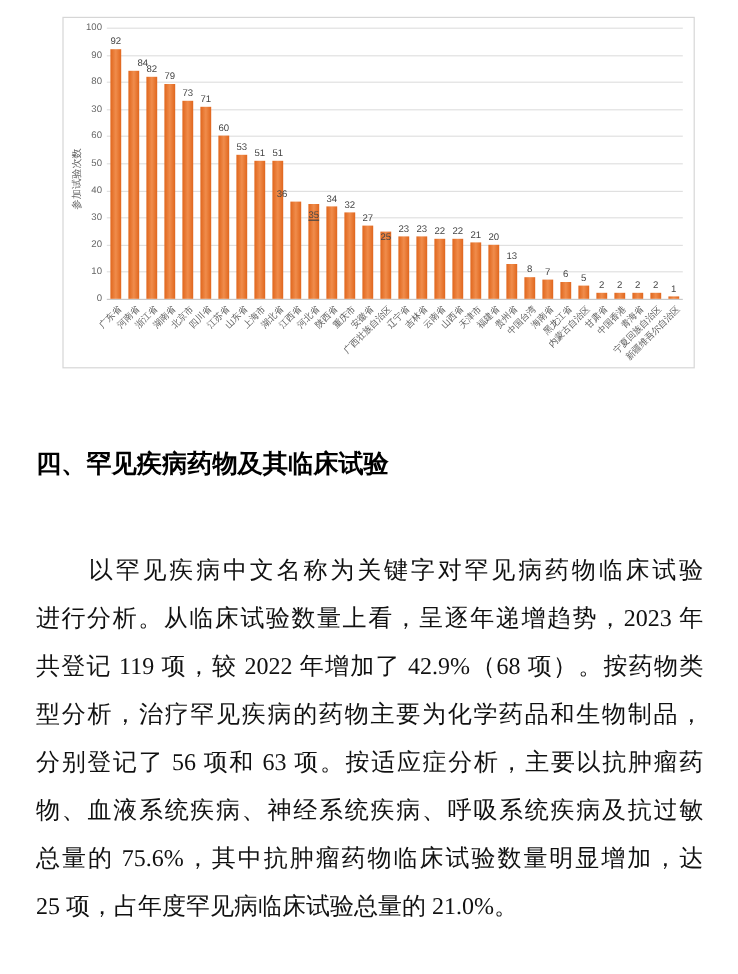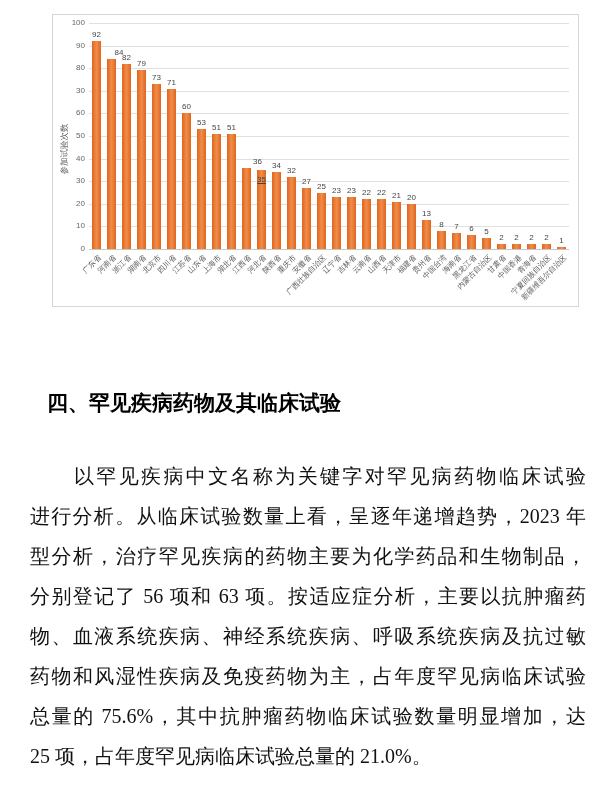--- a/index.html
+++ b/index.html
@@ -32,21 +32,21 @@
     position:absolute; top:230px; white-space:nowrap; font-size:7.5px; color:#595959;
     transform:rotate(-45deg); transform-origin:100% 0;
   }
 
   
   .caption {
     position:absolute; left:0; top:326px; width:100%; text-align:center;
     font-size:16px; font-weight:bold; color:#000; letter-spacing:0.5px;
   }
   .heading {
-    position:absolute; left:30px; top:372px; margin:17px;
+    position:absolute; left:30px; top:372px; margin:0;
     font-family:"Liberation Sans","DejaVu Sans",sans-serif;
     font-size:21px; font-weight:bold; color:#000;
   }
   .body-text { position:absolute; left:30px; top:456px; width:556px; font-size:20px; color:#111; }
   .line { height:40px; line-height:40px; text-align:justify; text-align-last:justify; }
   .line.indent { text-indent:44px; }
   .line.last { text-align-last:left; }
 </style>
 </head>
 <body>
@@ -94,31 +94,31 @@
         <div class="bar-label" style="left: 69.5px; bottom: 162.46px;">71</div>
         <div class="bar" style="left: 93px; height: 135.6px;"></div>
         <div class="bar-label" style="left: 84.5px; bottom: 137.6px;">60</div>
         <div class="bar" style="left: 108px; height: 119.78px;"></div>
         <div class="bar-label" style="left: 99.5px; bottom: 121.78px;">53</div>
         <div class="bar" style="left: 123px; height: 115.26px;"></div>
         <div class="bar-label" style="left: 114.5px; bottom: 117.26px;">51</div>
         <div class="bar" style="left: 138px; height: 115.26px;"></div>
         <div class="bar-label" style="left: 129.5px; bottom: 117.26px;">51</div>
         <div class="bar" style="left: 153px; height: 81.36px;"></div>
-        <div class="bar-label" style="left: 147px; bottom: 83.36px; text-align: right;">36</div>
+        <div class="bar-label" style="left: 133px; bottom: 83.36px;">36</div>
         <div class="bar" style="left: 168px; height: 79.1px;"></div>
         <div class="bar-label" style="left: 159.5px; bottom: 65px; text-decoration: underline;">35</div>
         <div class="bar" style="left: 183px; height: 76.84px;"></div>
         <div class="bar-label" style="left: 174.5px; bottom: 78.84px;">34</div>
         <div class="bar" style="left: 198px; height: 72.32px;"></div>
         <div class="bar-label" style="left: 189.5px; bottom: 74.32px;">32</div>
         <div class="bar" style="left: 213px; height: 61.02px;"></div>
         <div class="bar-label" style="left: 204.5px; bottom: 63.02px;">27</div>
         <div class="bar" style="left: 228px; height: 56.5px;"></div>
-        <div class="bar-label" style="left: 219.5px; bottom: 58px;">25</div>
+        <div class="bar-label" style="left: 219.5px; bottom: 47px;">25</div>
         <div class="bar" style="left: 243px; height: 51.98px;"></div>
         <div class="bar-label" style="left: 234.5px; bottom: 53.98px;">23</div>
         <div class="bar" style="left: 258px; height: 51.98px;"></div>
         <div class="bar-label" style="left: 249.5px; bottom: 53.98px;">23</div>
         <div class="bar" style="left: 273px; height: 49.72px;"></div>
         <div class="bar-label" style="left: 264.5px; bottom: 51.72px;">22</div>
         <div class="bar" style="left: 288px; height: 49.72px;"></div>
         <div class="bar-label" style="left: 279.5px; bottom: 51.72px;">22</div>
         <div class="bar" style="left: 303px; height: 47.46px;"></div>
         <div class="bar-label" style="left: 294.5px; bottom: 49.46px;">21</div>
@@ -180,21 +180,21 @@
         <div class="xlab" style="right: 7.5px;">新疆维吾尔自治区</div>
       </div>
   </div>
 
 
   <h2 class="heading">四、罕见疾病药物及其临床试验</h2>
 
   <div class="body-text">
     <div class="line indent">以罕见疾病中文名称为关键字对罕见病药物临床试验</div>
     <div class="line">进行分析。从临床试验数量上看，呈逐年递增趋势，2023 年</div>
+    <div class="line">共登记 119 项，较 2022 年增加了 42.9%（68 项）。按药物类</div>
     <div class="line">型分析，治疗罕见疾病的药物主要为化学药品和生物制品，</div>
     <div class="line">分别登记了 56 项和 63 项。按适应症分析，主要以抗肿瘤药</div>
     <div class="line">物、血液系统疾病、神经系统疾病、呼吸系统疾病及抗过敏</div>
-    <div class="line">药物和风湿性疾病及免疫药物为主，占年度罕见病临床试验</div>
     <div class="line">总量的 75.6%，其中抗肿瘤药物临床试验数量明显增加，达</div>
     <div class="line last">25 项，占年度罕见病临床试验总量的 21.0%。</div>
   </div>
 
 </div>
 
 </body></html>

